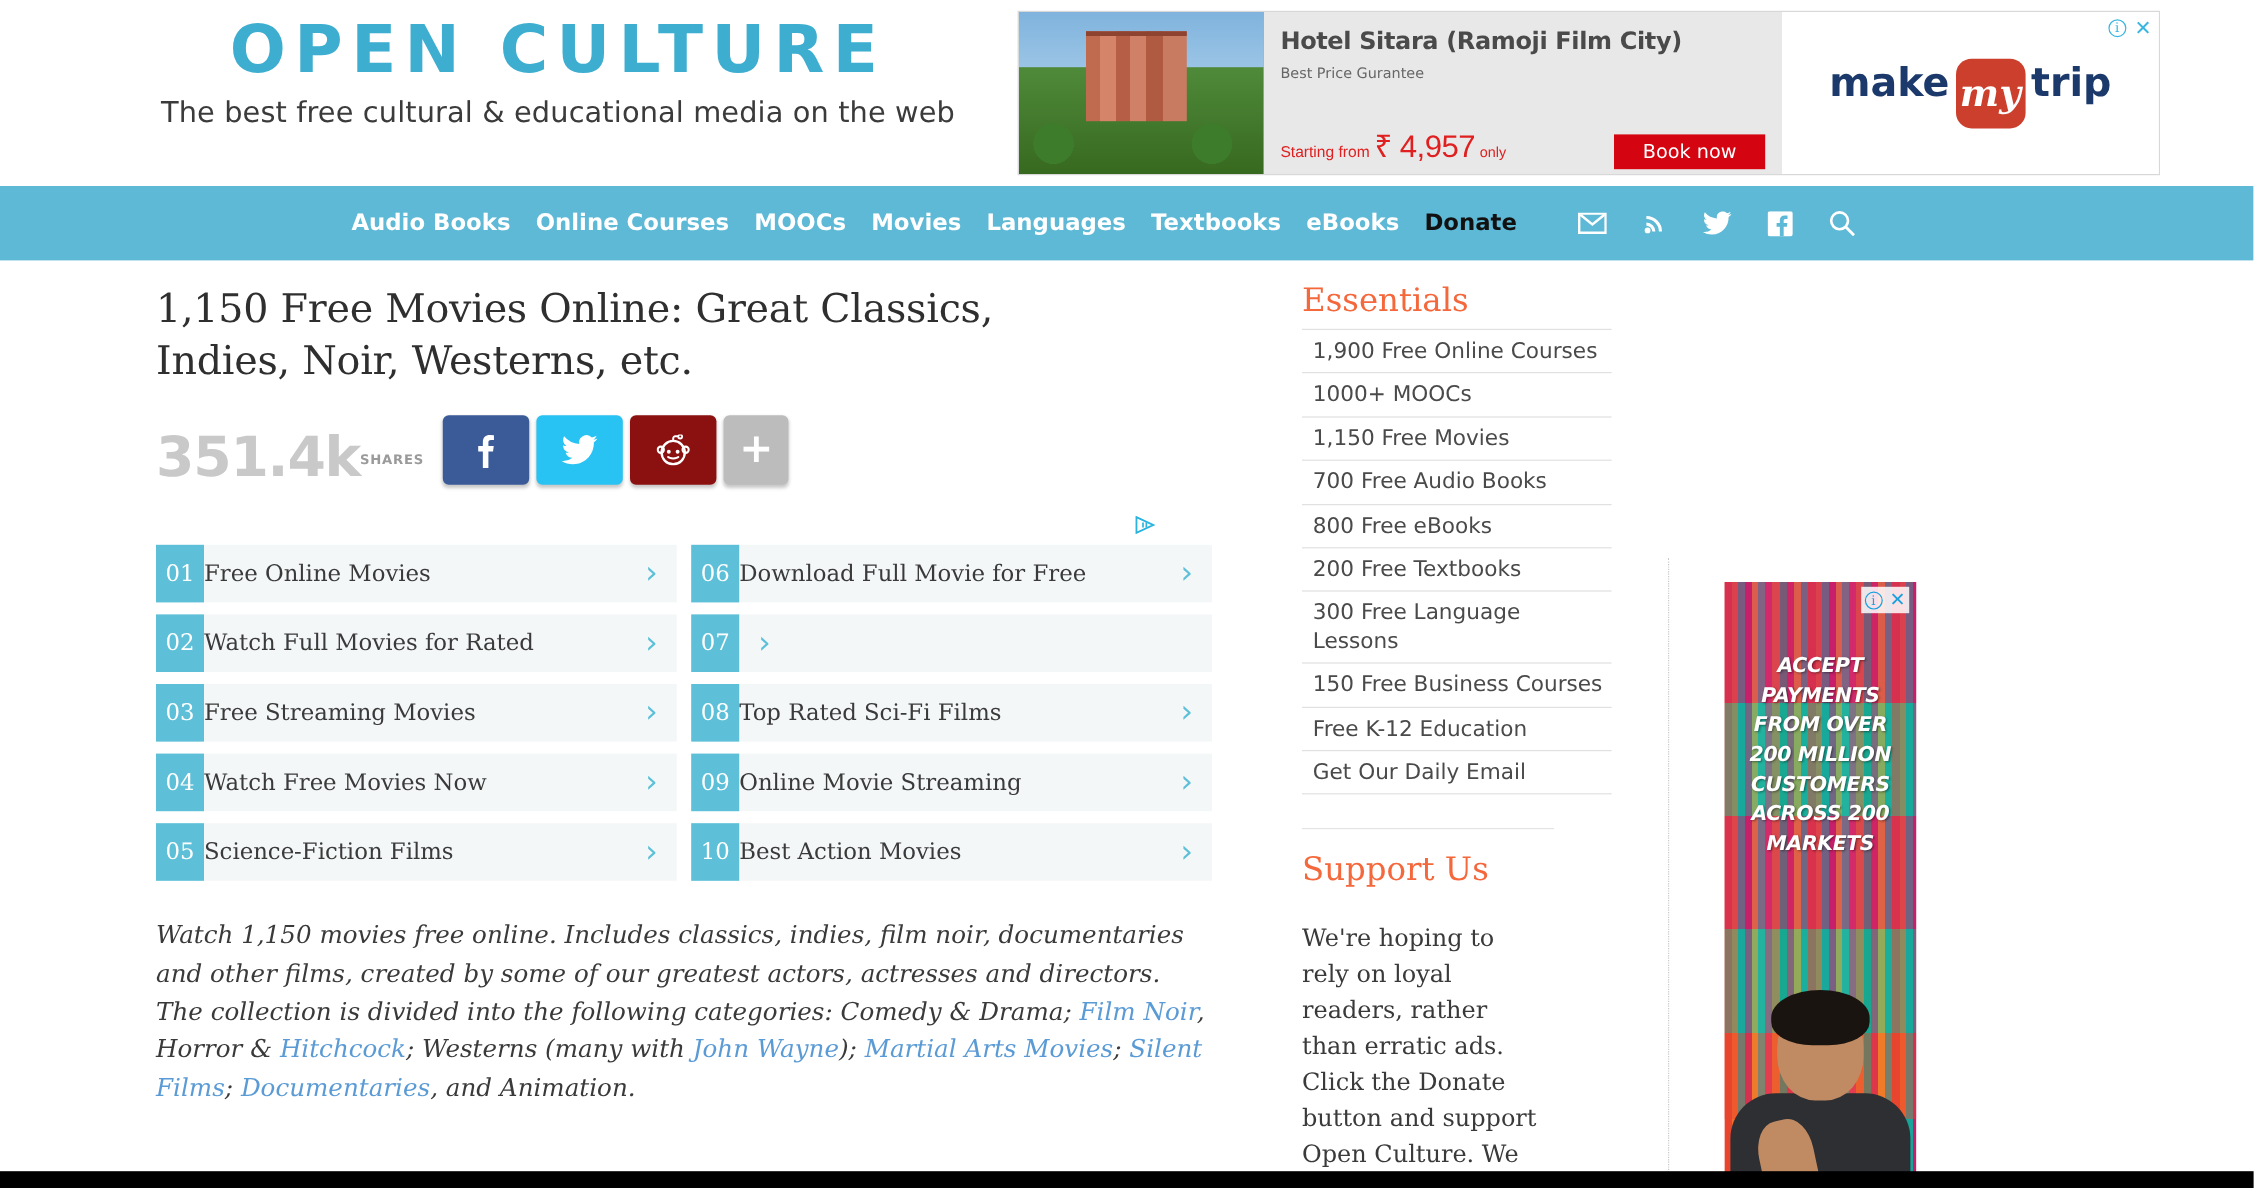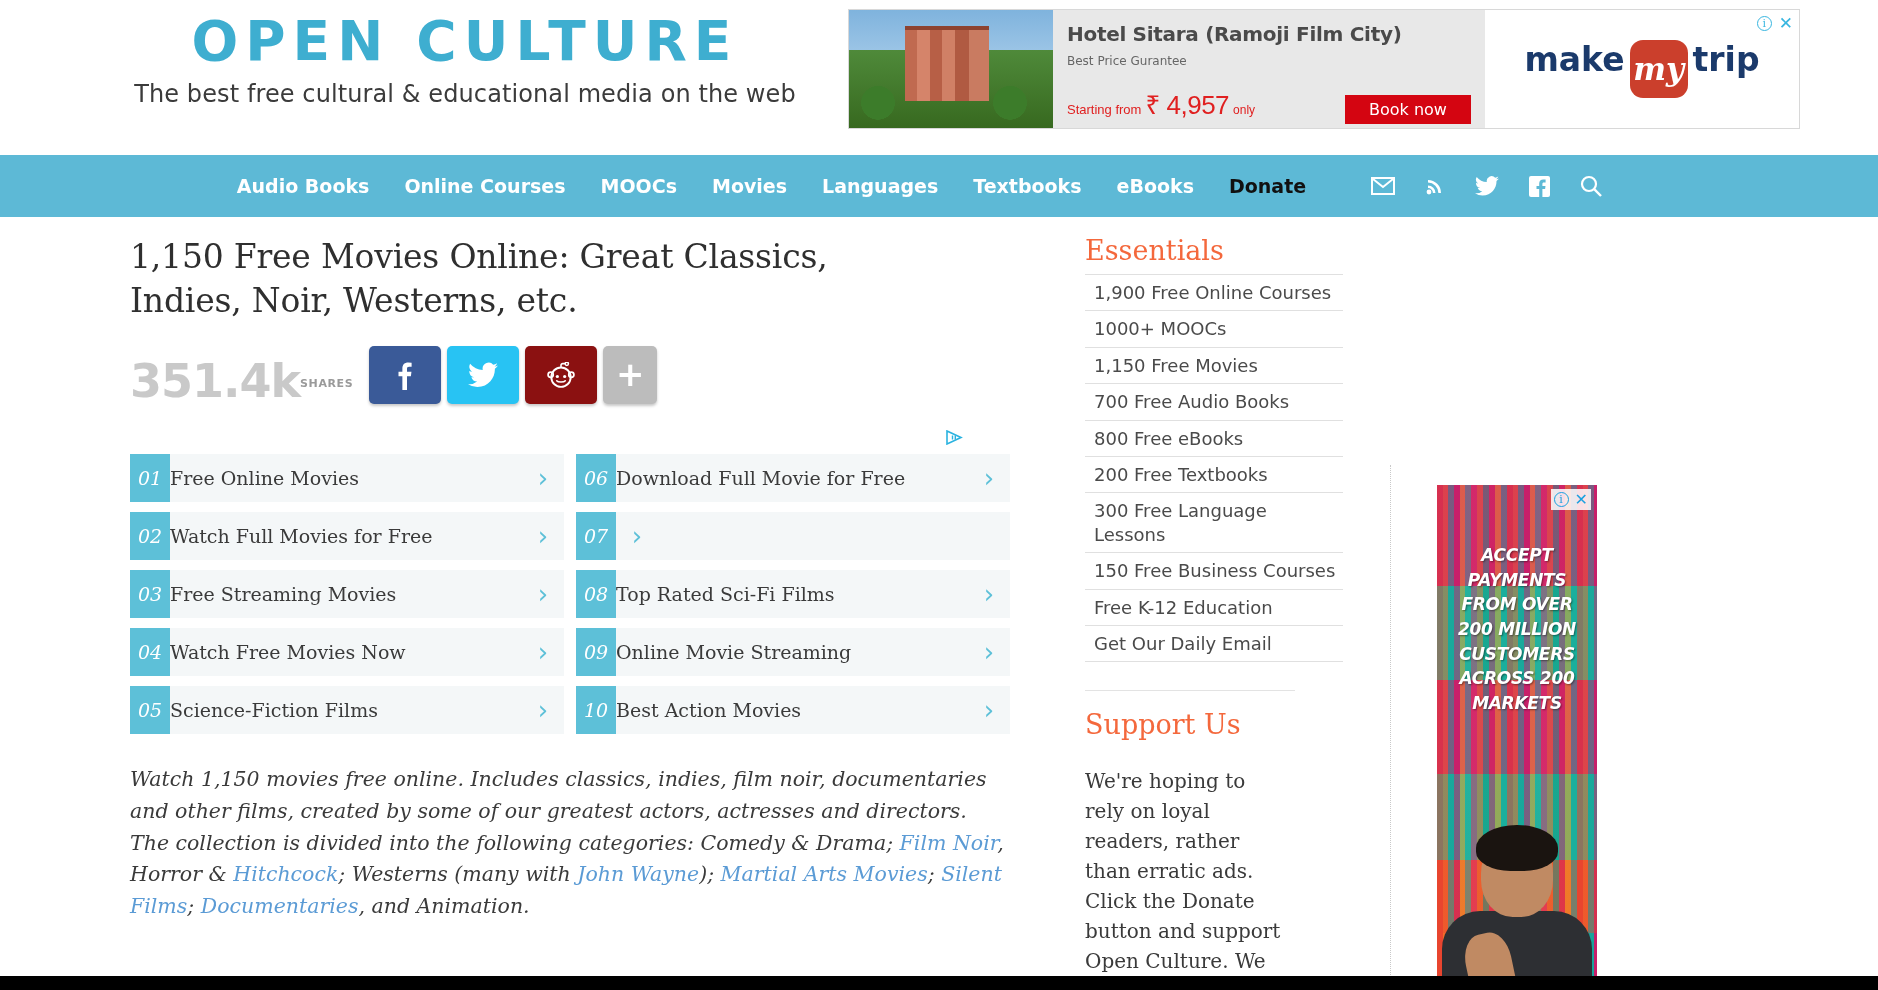--- a/index.html
+++ b/index.html
@@ -41,21 +41,21 @@
     letter-spacing: 0.1px;
     white-space: nowrap;
   }
 
   
   .top-ad {
     position: absolute;
     left: 848px;
     top: 9px;
     width: 952px;
-    height: 120px;
+    height: 137px;
     background: #ffffff;
     border: 1px solid #d8d8d8;
     display: flex;
     overflow: hidden;
   }
   .top-ad-left {
     width: 636px;
     height: 100%;
     background: #e8e8e8;
     position: relative;
@@ -195,21 +195,21 @@
     height: 62px;
     background: #5DB9D6;
     display: flex;
     align-items: center;
     justify-content: center;
     gap: 0;
   }
   .nav-inner {
     display: flex;
     align-items: center;
-    gap: 35px;
+    gap: 21px;
     margin-left: -38px;
   }
   .nav-link {
     font-family: "DejaVu Sans", sans-serif;
     font-size: 19px;
     font-weight: bold;
     color: #ffffff;
     text-decoration: none;
     white-space: nowrap;
     cursor: pointer;
@@ -334,21 +334,20 @@
   .num-badge {
     width: 40px;
     background: #5DC0D8;
     color: #ffffff;
     font-family: "DejaVu Serif", serif;
     font-size: 19px;
     display: flex;
     align-items: center;
     justify-content: center;
     flex: 0 0 40px;
-    font-style: italic;
   }
   .num-text {
     flex: 1;
     display: flex;
     align-items: center;
     font-family: "DejaVu Serif", serif;
     font-size: 19px;
     color: #3a3a3a;
   }
   .num-arrow {
@@ -663,21 +662,21 @@
 
     <div class="num-grid">
       <div class="num-col">
         <div class="num-item">
           <div class="num-badge">01</div>
           <div class="num-text">Free Online Movies</div>
           <div class="num-arrow">›</div>
         </div>
         <div class="num-item">
           <div class="num-badge">02</div>
-          <div class="num-text">Watch Full Movies for Free</div>
+          <div class="num-text">Watch Full Movies for Rated</div>
           <div class="num-arrow">›</div>
         </div>
         <div class="num-item">
           <div class="num-badge">03</div>
           <div class="num-text">Free Streaming Movies</div>
           <div class="num-arrow">›</div>
         </div>
         <div class="num-item">
           <div class="num-badge">04</div>
           <div class="num-text">Watch Free Movies Now</div>

